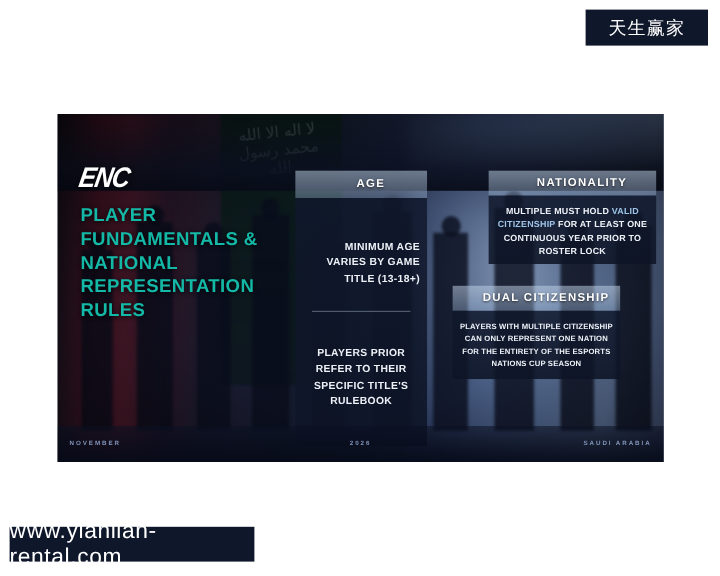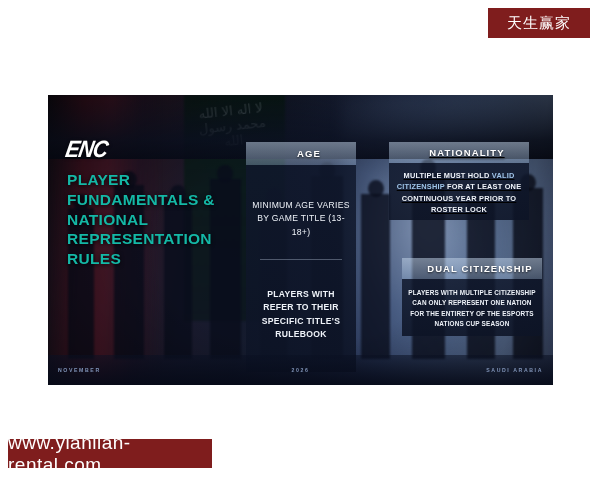--- a/index.html
+++ b/index.html
@@ -18,21 +18,21 @@
   
   #page {
     position: absolute;
     inset: 0;
     background: #ffffff;
   }
 
   
   .wm {
     position: absolute;
-    background: #7f1d1d;
+    background: #0f172a;
     color: #ffffff;
     display: flex;
     align-items: center;
     justify-content: center;
     letter-spacing: 0.5px;
   }
   #wm-top {
     right: 10px;
     top: 8px;
     width: 102px;
@@ -198,55 +198,56 @@
     height: 207px;
     padding: 0;
     display: flex;
     flex-direction: column;
     align-items: center;
   }
   #age-text-1 {
     margin-top: 34px;
     font-size: 8.6px;
     line-height: 1.55;
-    font-weight: 400;
+    font-weight: 700;
     letter-spacing: 0.3px;
     padding: 0 6px;
+    text-align: right;
   }
   #age-divider {
     width: 74%;
     height: 1px;
     background: rgba(200,215,235,0.35);
     margin: 20px 0 0 0;
   }
   #age-text-2 {
     margin-top: 28px;
     font-size: 8.6px;
     line-height: 1.55;
     font-weight: 700;
     letter-spacing: 0.3px;
     padding: 0 6px;
   }
 
   
-  #card-nationality { left: 341px; top: 47px; width: 140px; height: 78px; text-decoration: underline; }
+  #card-nationality { left: 359px; top: 47px; width: 140px; height: 78px; }
   #card-nationality .card-head { height: 21px; font-size: 9.5px; }
   #card-nationality .card-body {
     height: 57px;
     font-size: 7.4px;
     line-height: 1.55;
     font-weight: 700;
     letter-spacing: 0.2px;
     padding: 7px 7px 0 7px;
     box-sizing: border-box;
   }
   .accent { color: #9fc4e8; }
 
   
-  #card-dual { left: 354px; top: 143px; width: 140px; height: 78px; margin-top: 20px; }
+  #card-dual { left: 329px; top: 143px; width: 140px; height: 78px; }
   #card-dual .card-head { height: 21px; font-size: 9.5px; }
   #card-dual .card-body {
     height: 57px;
     font-size: 6.4px;
     line-height: 1.62;
     font-weight: 700;
     letter-spacing: 0.15px;
     padding: 9px 6px 0 6px;
     box-sizing: border-box;
   }
@@ -297,21 +298,21 @@
 
     <div id="logo">ENC</div>
 
     <div id="headline">PLAYER FUNDAMENTALS &amp; NATIONAL REPRESENTATION RULES</div>
 
     <div class="card" id="card-age">
       <div class="card-head">AGE</div>
       <div class="card-body">
         <div id="age-text-1">MINIMUM AGE VARIES BY GAME TITLE (13-18+)</div>
         <div id="age-divider"></div>
-        <div id="age-text-2">PLAYERS WITH REFER TO THEIR SPECIFIC TITLE'S RULEBOOK</div>
+        <div id="age-text-2">PLAYERS PRIOR REFER TO THEIR SPECIFIC TITLE'S RULEBOOK</div>
       </div>
     </div>
 
     <div class="card" id="card-nationality">
       <div class="card-head">NATIONALITY</div>
       <div class="card-body"><span>MULTIPLE MUST HOLD </span><span class="accent">VALID CITIZENSHIP</span><span> FOR AT LEAST ONE CONTINUOUS YEAR PRIOR TO ROSTER LOCK</span></div>
     </div>
 
     <div class="card" id="card-dual">
       <div class="card-head">DUAL CITIZENSHIP</div>

